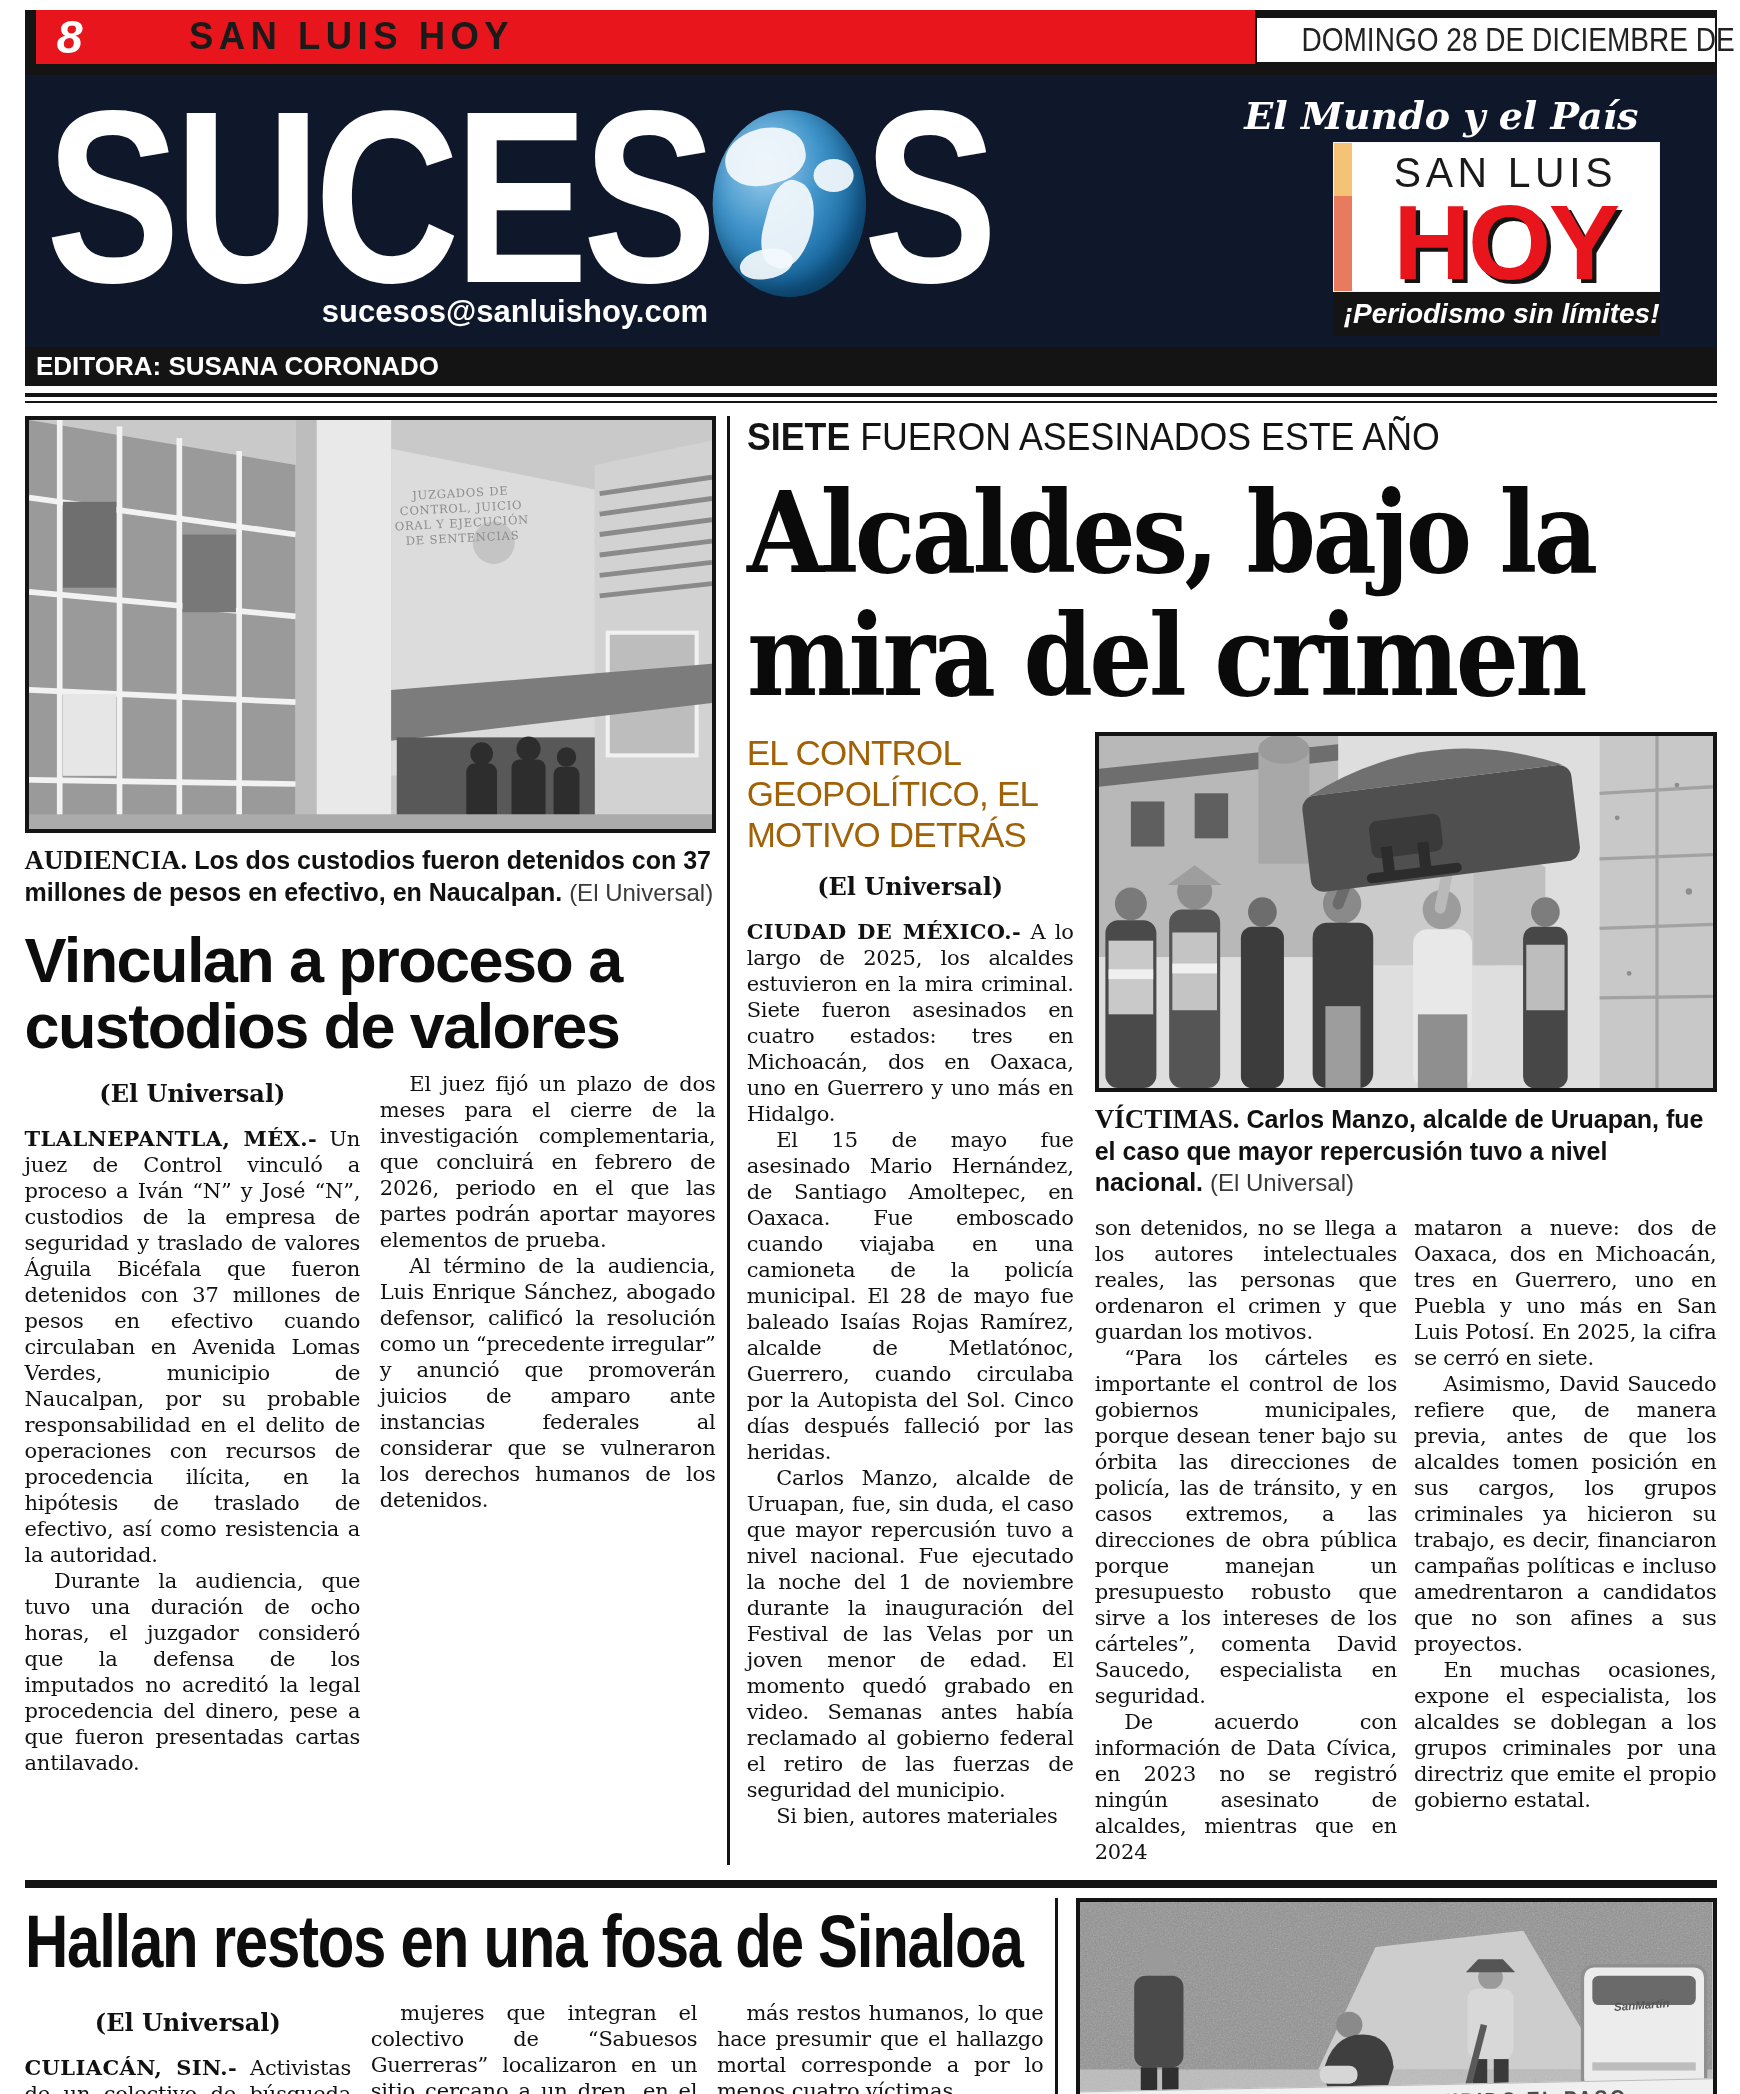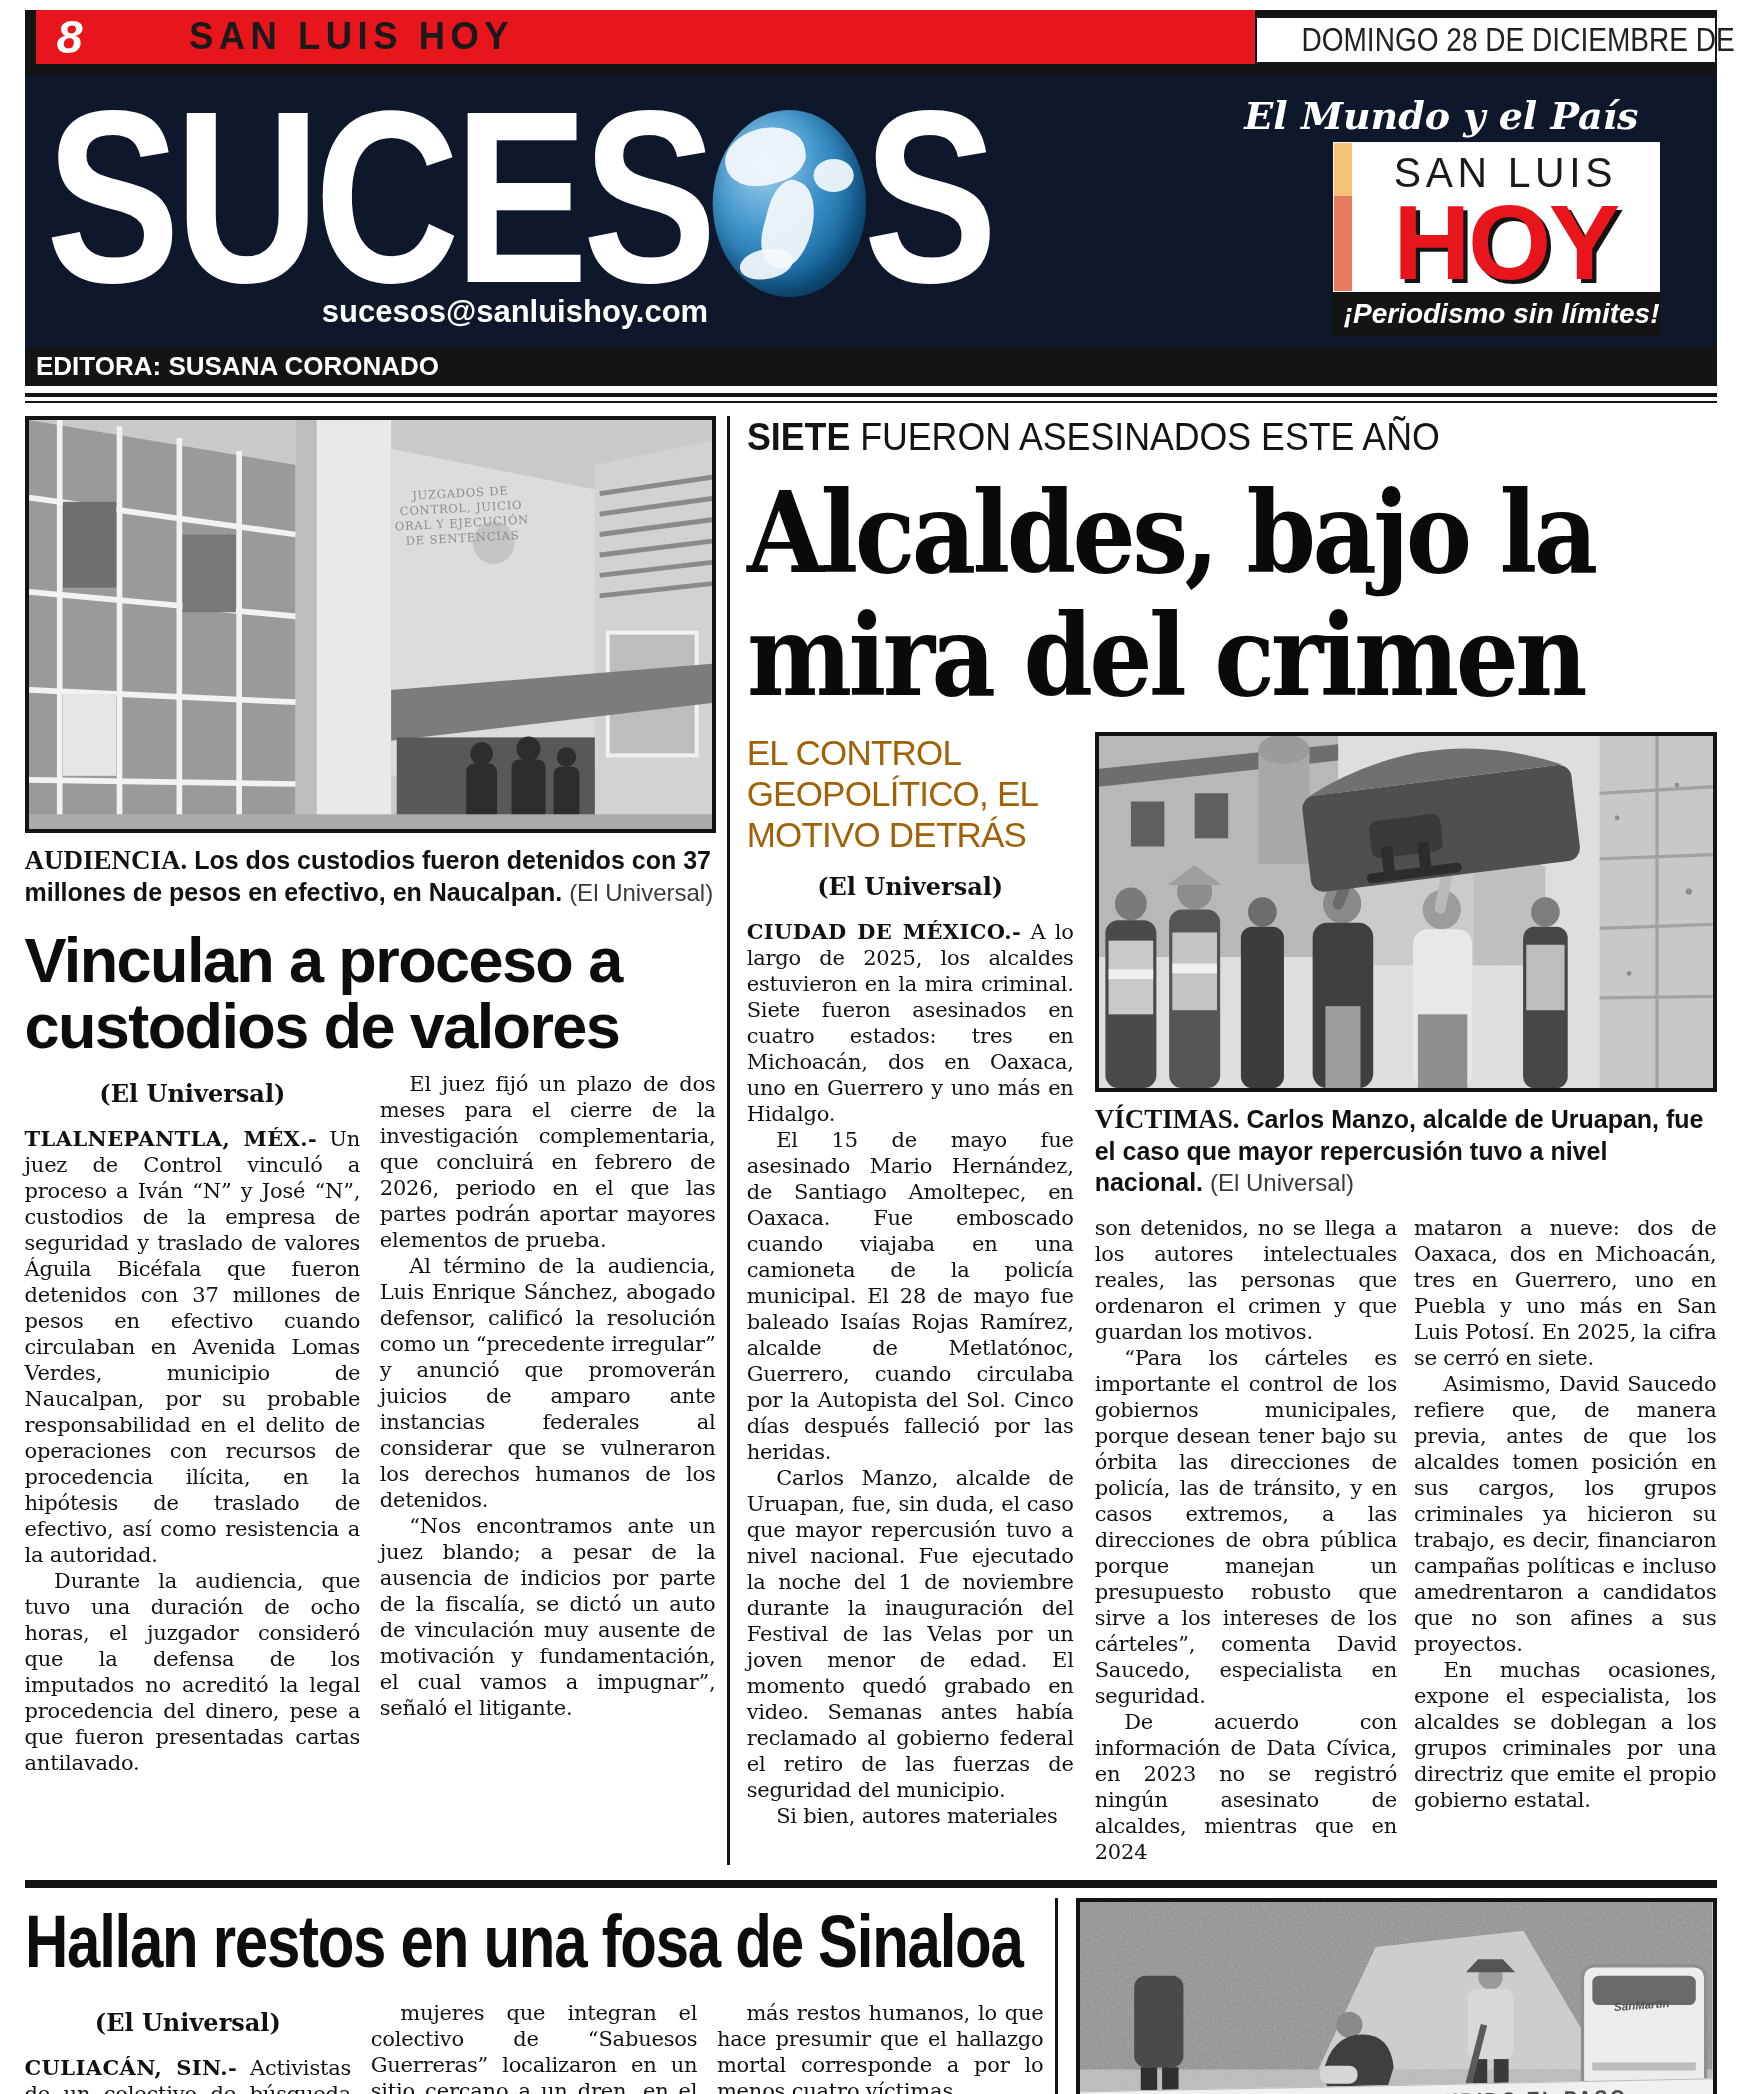--- a/index.html
+++ b/index.html
@@ -206,21 +206,20 @@
       <div class="headline-left">Vinculan a proceso a custodios de valores</div>
       <div class="cols2up bodytext">
         <div class="col">
           <div class="byline">(El Universal)</div>
           <p><span class="dateline">TLALNEPANTLA, MÉX.-</span><span> Un juez de Control vinculó a proceso a Iván “N” y José “N”, custodios de la empresa de seguridad y traslado de valores Águila Bicéfala que fueron detenidos con 37 millones de pesos en efectivo cuando circulaban en Avenida Lomas Verdes, municipio de Naucalpan, por su probable responsabilidad en el delito de operaciones con recursos de procedencia ilícita, en la hipótesis de traslado de efectivo, así como resistencia a la autoridad.</span></p>
           <p>Durante la audiencia, que tuvo una duración de ocho horas, el juzgador consideró que la defensa de los imputados no acreditó la legal procedencia del dinero, pese a que fueron presentadas cartas antilavado.</p>
         </div>
         <div class="col">
           <p style="text-indent:29.5px;">El juez fijó un plazo de dos meses para el cierre de la investigación complementaria, que concluirá en febrero de 2026, periodo en el que las partes podrán aportar mayores elementos de prueba.</p>
           <p>Al término de la audiencia, Luis Enrique Sánchez, abogado defensor, calificó la resolución como un “precedente irregular” y anunció que promoverán juicios de amparo ante instancias federales al considerar que se vulneraron los derechos humanos de los detenidos.</p>
-          <p>“Nos encontramos ante un juez blando; a pesar de la ausencia de indicios por parte de la fiscalía, se dictó un auto de vinculación muy ausente de motivación y fundamentación, el cual vamos a impugnar”, señaló el litigante.</p>
         </div>
       </div>
     </div>
 
     <div class="v-rule"></div>
 
     <div class="right-art">
       <div class="kicker">
         <span class="k-bold">SIETE</span><span> FUERON ASESINADOS ESTE AÑO</span>
       </div>

